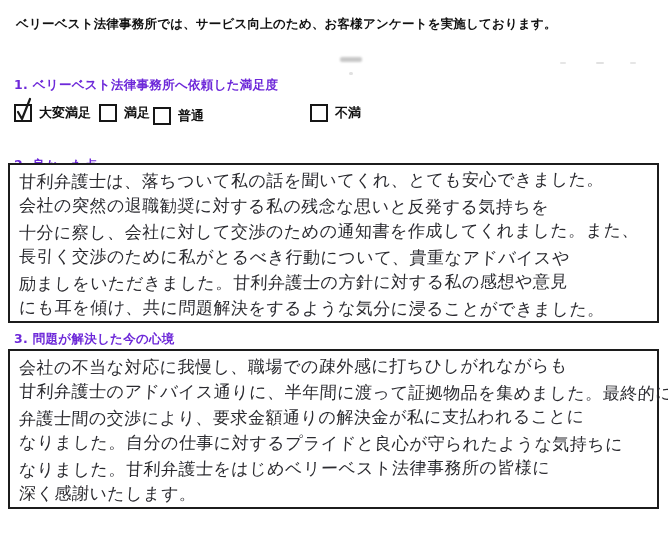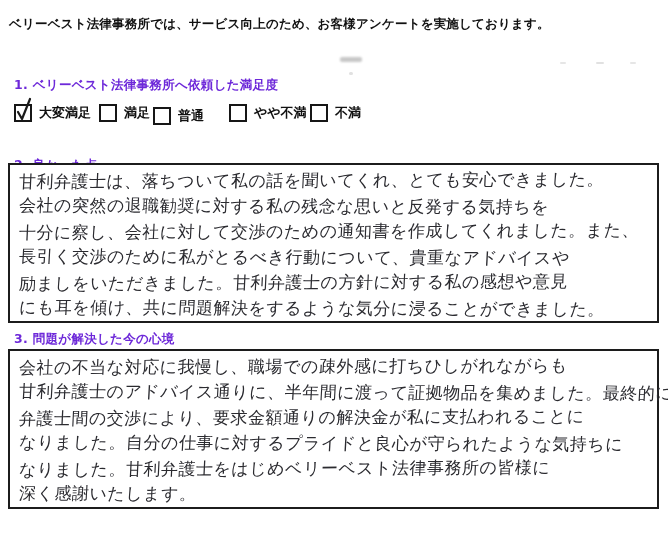--- a/index.html
+++ b/index.html
@@ -5,21 +5,21 @@
   html,body{margin:0;padding:0;}
   body{
     width:668px;height:535px;
     background:#ffffff;
     position:relative;
     font-family:"DejaVu Sans","Liberation Sans",sans-serif;
     color:#1a1a1a;
     overflow:hidden;
   }
   .intro{
-    position:absolute;left:9px;top:15px;
+    position:absolute;left:16px;top:15px;
     font-size:12.5px;font-weight:bold;line-height:18px;
     letter-spacing:0.2px;color:#111;
   }
   .q-title{
     position:absolute;left:14px;
     font-size:12.5px;font-weight:bold;color:#6d28d9;
     letter-spacing:0.3px;
   }
   #q1-title{top:77px;}
   #q2-title{top:157px;}
@@ -92,24 +92,20 @@
     <span class="cb-label">大変満足</span>
   </div>
   <div class="cb-item" style="left:99px;">
     <span class="cb-box"></span>
     <span class="cb-label">満足</span>
   </div>
   <div class="cb-item" style="left:153px;align-items:flex-end;">
     <span class="cb-box"></span>
     <span class="cb-label">普通</span>
   </div>
-  <div class="cb-item" style="left:229px;">
-    <span class="cb-box"></span>
-    <span class="cb-label">やや不満</span>
-  </div>
   <div class="cb-item" style="left:310px;">
     <span class="cb-box"></span>
     <span class="cb-label">不満</span>
   </div>
 </div>
 
 <div class="q-title" id="q2-title">2. 良かった点</div>
 <div class="answer-box" id="q2-box">
   <div class="hw-line">甘利弁護士は、落ちついて私の話を聞いてくれ、とても安心できました。</div>
   <div class="hw-line">会社の突然の退職勧奨に対する私の残念な思いと反発する気持ちを</div>

